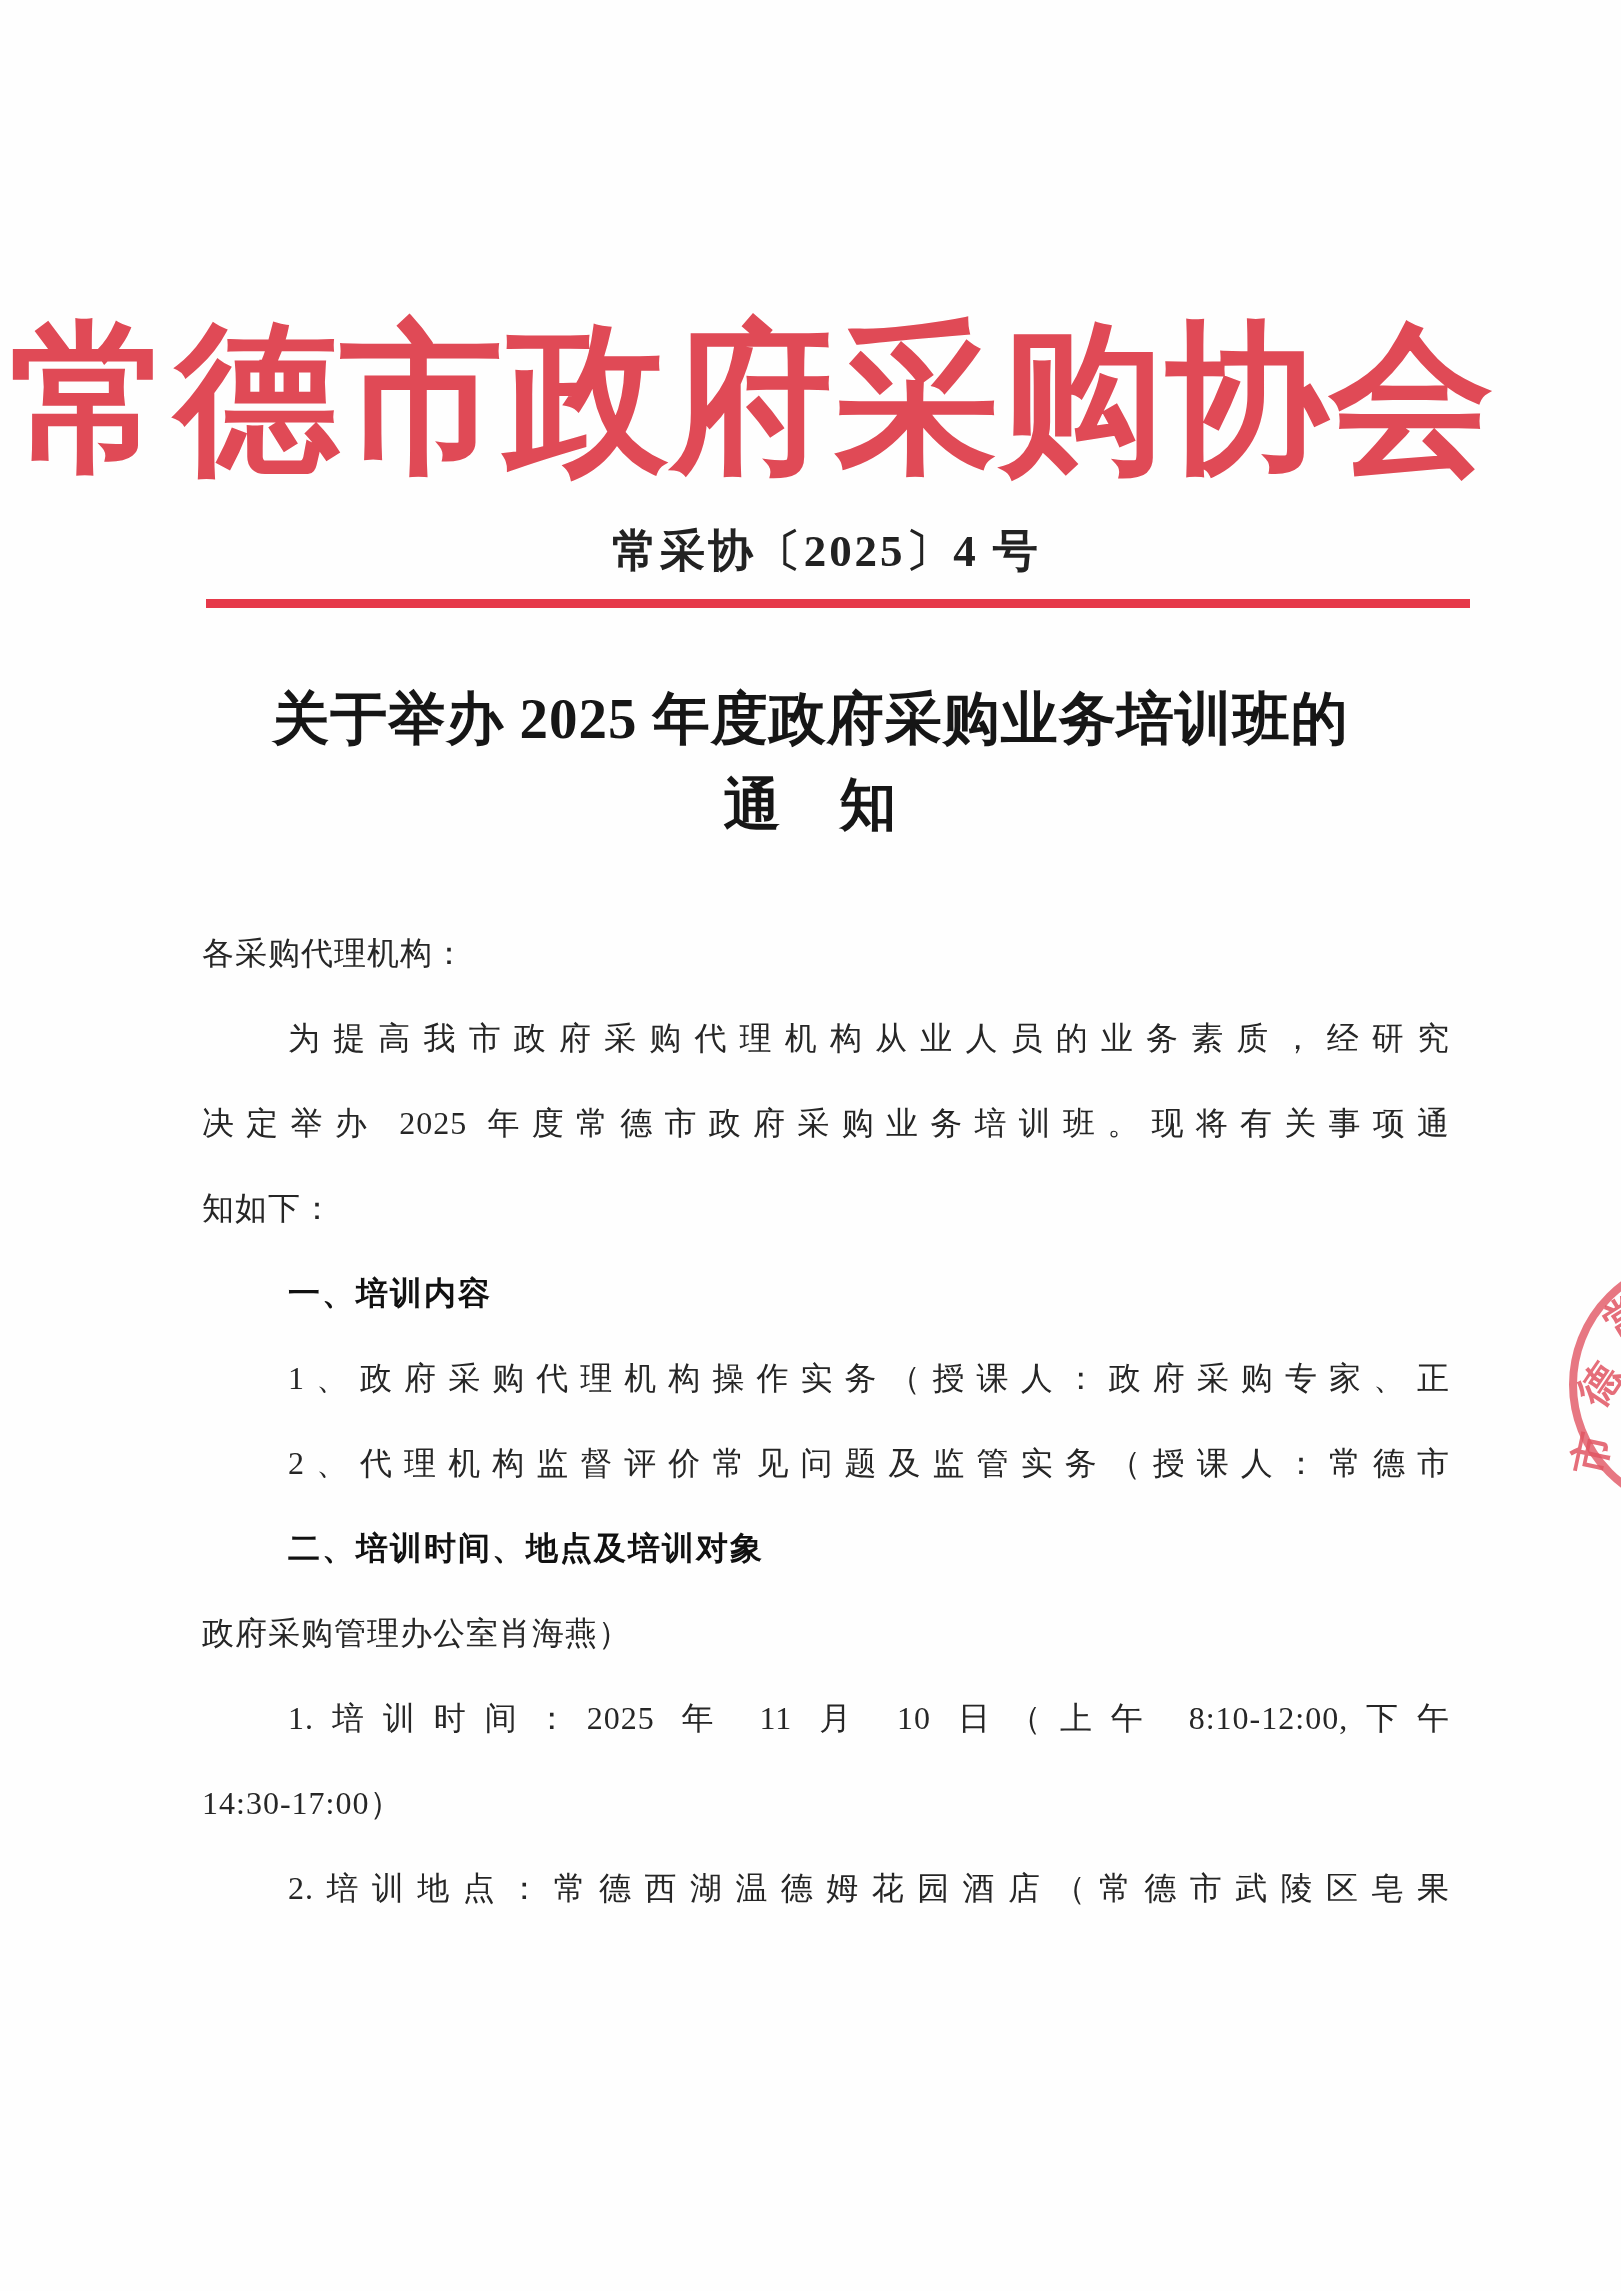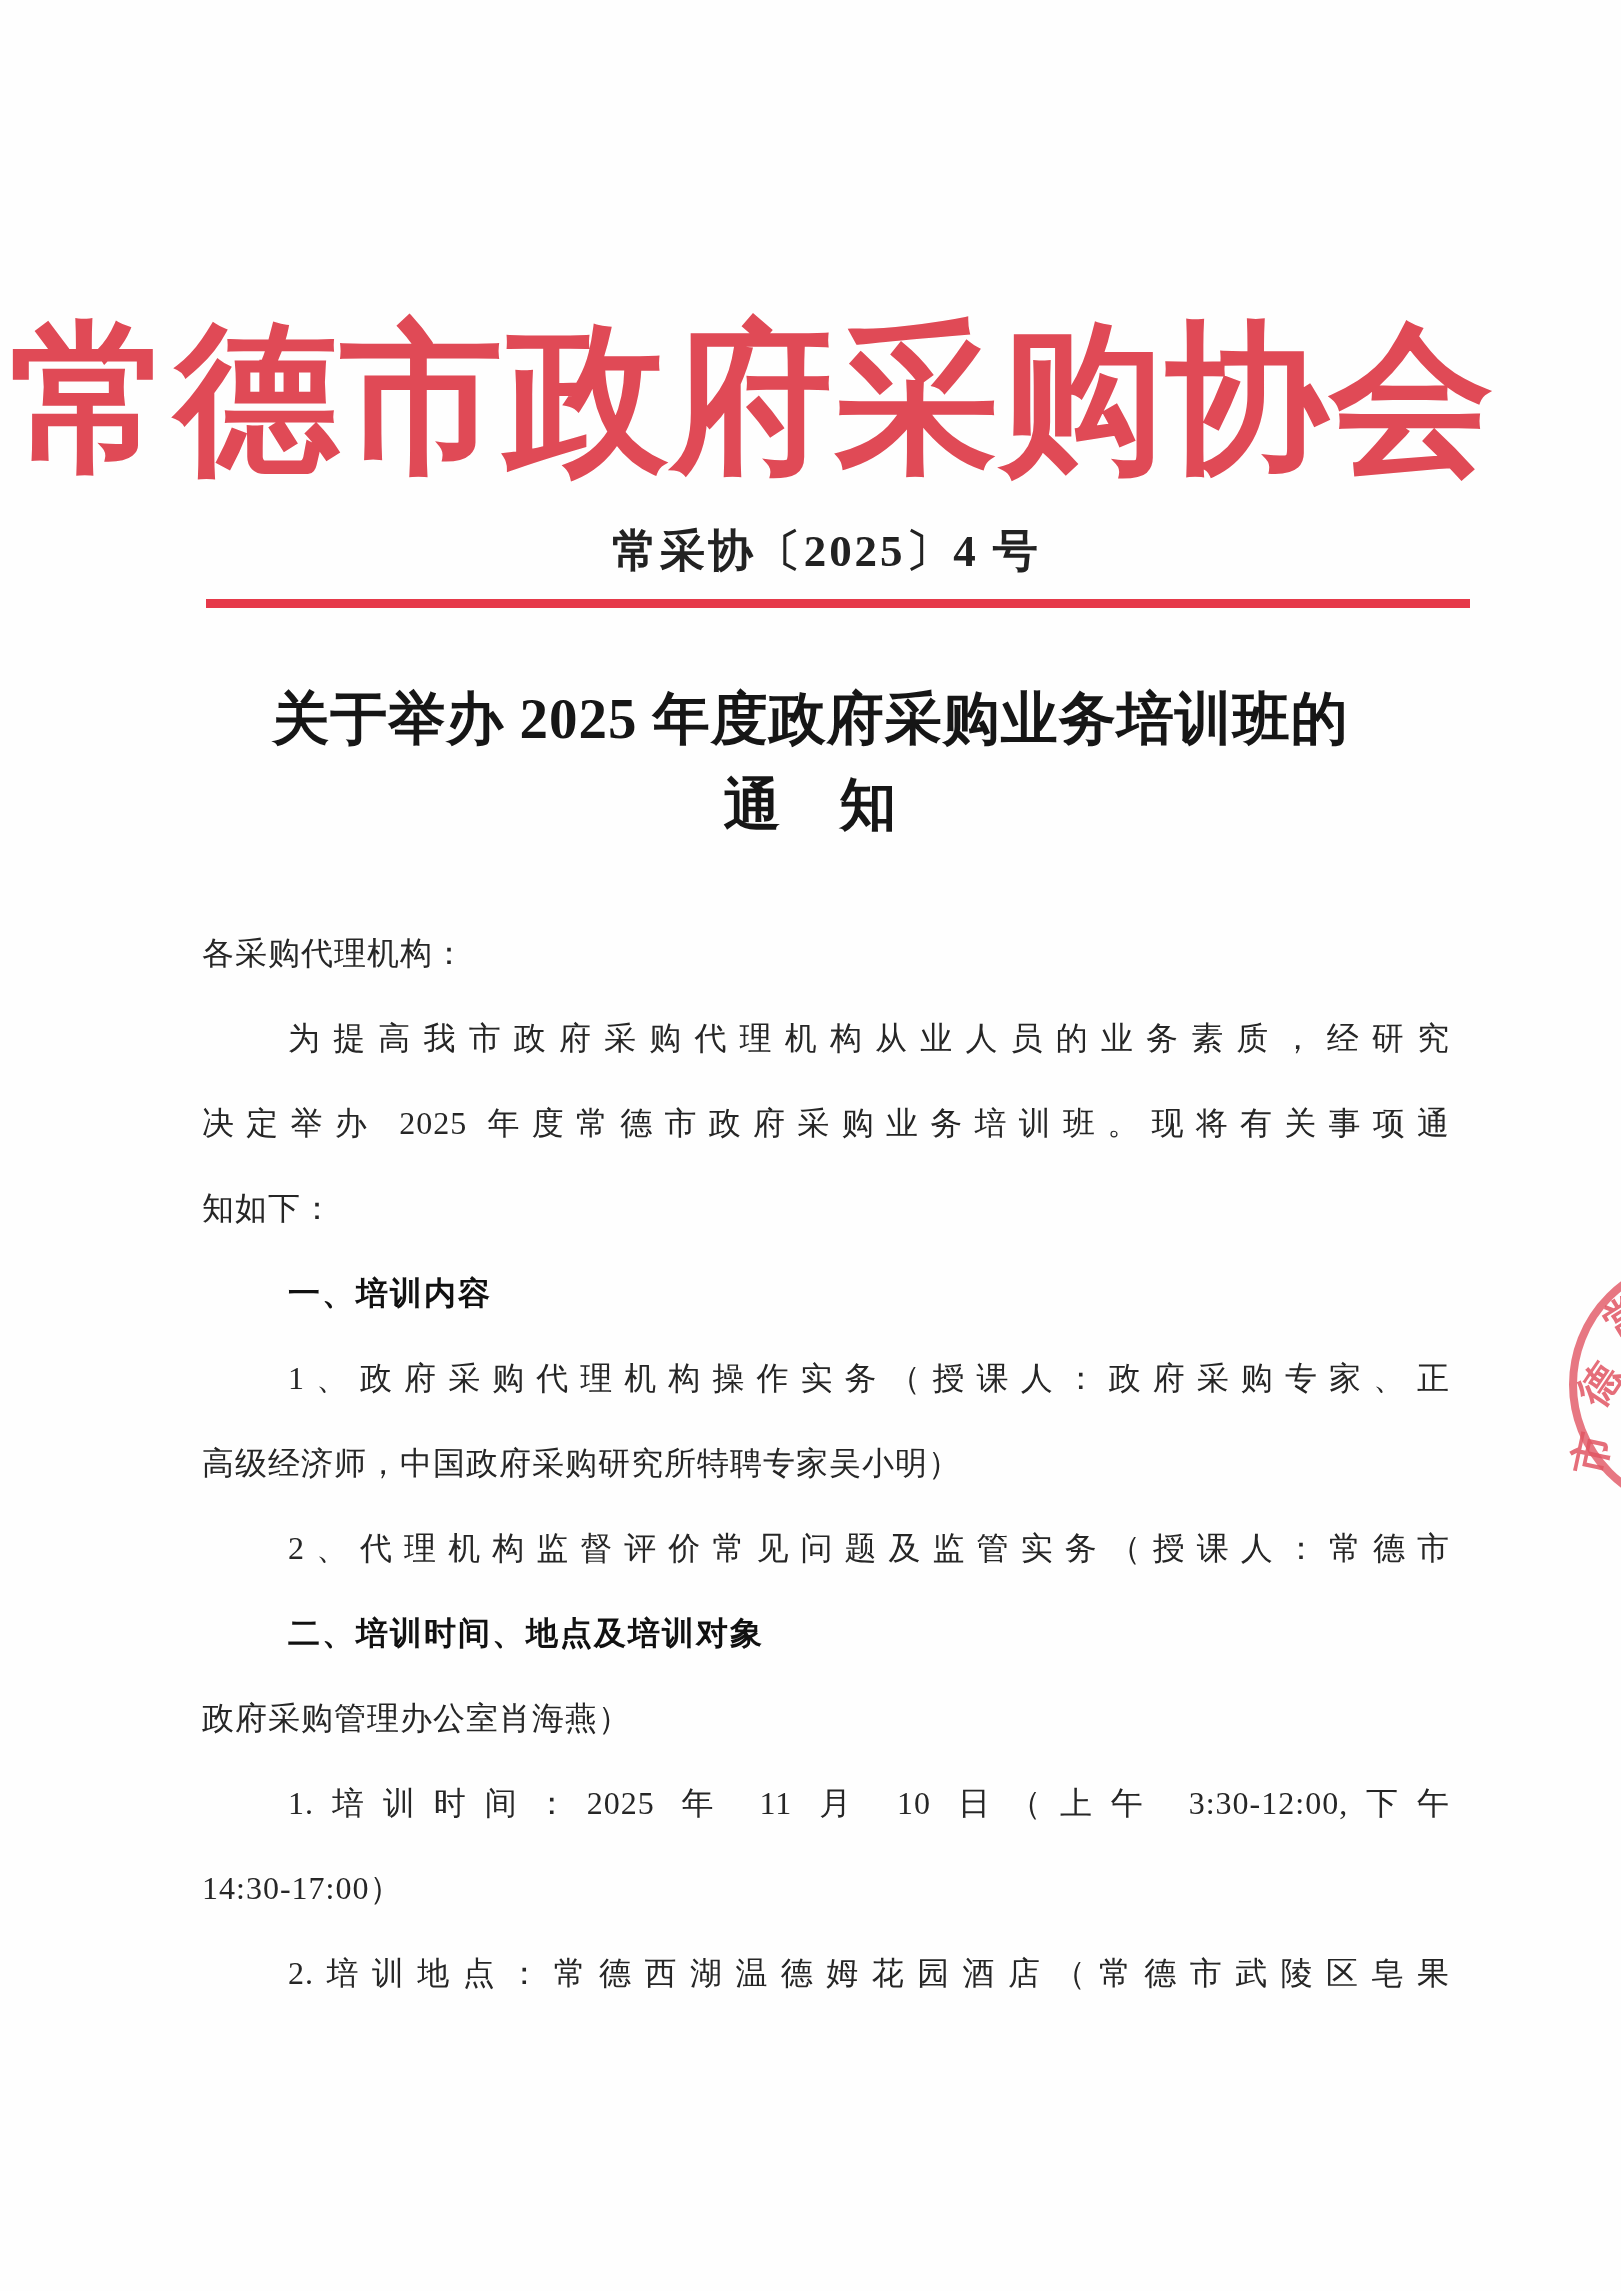--- a/index.html
+++ b/index.html
@@ -128,25 +128,24 @@
     <div>通　知</div>
   </div>
 
   <div class="body-block">
     <div class="ln">各采购代理机构：</div>
     <div class="ln ind fill">为提高我市政府采购代理机构从业人员的业务素质，经研究</div>
     <div class="ln fill">决定举办 2025 年度常德市政府采购业务培训班。现将有关事项通</div>
     <div class="ln">知如下：</div>
     <div class="ln ind hd">一、培训内容</div>
     <div class="ln ind fill">1、政府采购代理机构操作实务（授课人：政府采购专家、正</div>
-    <div class="ln">高级经济师，中国政府采购研究所特聘专家吴小明）</div>
     <div class="ln ind fill">2、代理机构监督评价常见问题及监管实务（授课人：常德市</div>
     <div class="ln ind hd">二、培训时间、地点及培训对象</div>
     <div class="ln">政府采购管理办公室肖海燕）</div>
-    <div class="ln ind fill">1.培训时间：2025 年 11 月 10 日（上午 3:30-12:00,下午</div>
+    <div class="ln ind fill">1.培训时间：2025 年 11 月 10 日（上午 8:10-12:00,下午</div>
     <div class="ln">14:30-17:00）</div>
     <div class="ln ind fill">2.培训地点：常德西湖温德姆花园酒店（常德市武陵区皂果</div>
   </div>
 
   <div class="stamp-circle"></div>
   <span class="stamp-char c0">常</span>
   <span class="stamp-char c1">德</span>
   <span class="stamp-char c2">市</span>
 
 </div>

